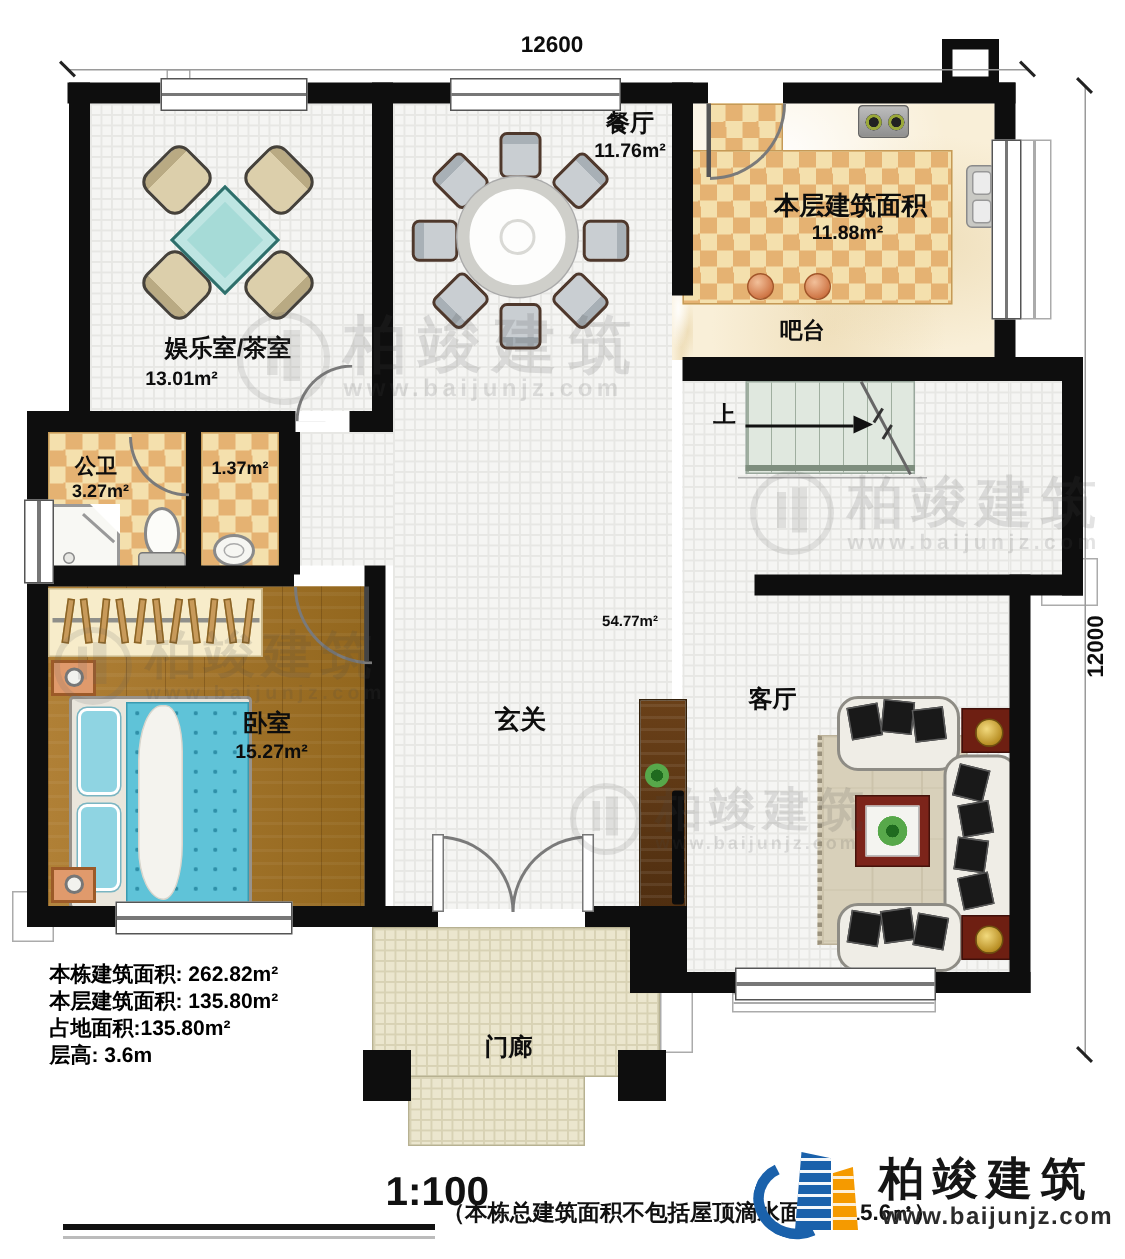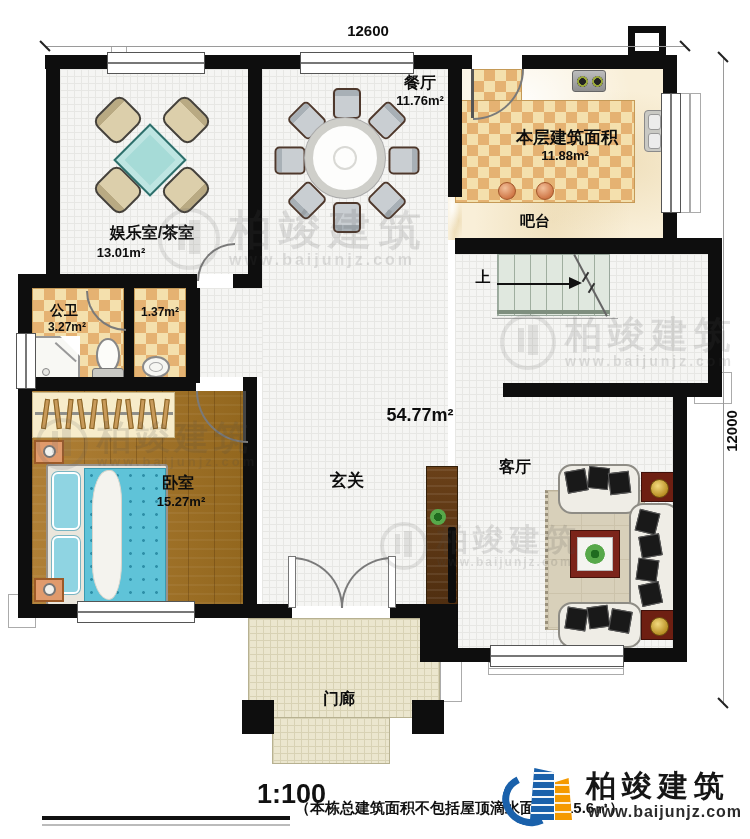--- a/index.html
+++ b/index.html
@@ -227,25 +227,31 @@
   <div class="lbl" style="left:420px;top:100px;font-size:13px;">11.76m²</div>
   <div class="lbl" style="left:567px;top:137px;font-size:17px;">本层建筑面积</div>
   <div class="lbl" style="left:565px;top:155px;font-size:13px;">11.88m²</div>
   <div class="lbl" style="left:535px;top:221px;font-size:15px;font-family:Liberation Serif, serif;">吧台</div>
   <div class="lbl" style="left:64px;top:311px;font-size:14px;">公卫</div>
   <div class="lbl" style="left:67px;top:327px;font-size:12px;">3.27m²</div>
   <div class="lbl" style="left:160px;top:312px;font-size:12px;">1.37m²</div>
   <div class="lbl" style="left:178px;top:483px;font-size:16px;">卧室</div>
   <div class="lbl" style="left:181px;top:501px;font-size:13px;">15.27m²</div>
   <div class="lbl" style="left:347px;top:480px;font-size:17px;">玄关</div>
-  <div class="lbl" style="left:420px;top:415px;font-size:18px;">54.77m²</div>
+  <div class="lbl" style="left:420px;top:415px;font-size:10px;">54.77m²</div>
   <div class="lbl" style="left:515px;top:467px;font-size:16px;">客厅</div>
   <div class="lbl" style="left:339px;top:671px;font-size:16px;margin-top:28px;">门廊</div>
   <div class="lbl" style="left:483px;top:277px;font-size:15px;">上</div>
 
+  <div class="a" style="left:33px;top:640px;z-index:60;font-weight:bold;color:#000;font-size:14px;line-height:18px;">
+    <div>本栋建筑面积: 262.82m²</div>
+    <div>本层建筑面积: 135.80m²</div>
+    <div>占地面积:135.80m²</div>
+    <div>层高: 3.6m</div>
+  </div>
 
   <div class="a" style="left:257px;top:779px;font-size:27px;font-weight:bold;color:#111;z-index:60;">1:100</div>
   <div class="a" style="left:42px;top:816px;width:248px;height:4px;background:#111;z-index:60;"></div>
   <div class="a" style="left:42px;top:824px;width:248px;height:2px;background:#bbb;z-index:60;"></div>
   <div class="a" style="left:295px;top:799px;font-size:15px;font-weight:600;color:#111;z-index:55;white-space:nowrap;">（本栋总建筑面积不包括屋顶滴水面积：15.6㎡）</div>
 
   <div class="a" style="left:502px;top:766px;width:246px;height:66px;z-index:80;">
     <div class="a" style="left:0;top:8px;width:56px;height:52px;border:7px solid transparent;border-left-color:#1a61ab;border-bottom-color:#1a61ab;border-radius:50%;transform:rotate(18deg);"></div>
     <div class="a" style="left:28px;top:2px;width:24px;height:52px;background:#1a61ab;clip-path:polygon(18% 0,100% 8%,100% 100%,0 100%);background-image:repeating-linear-gradient(0deg,transparent 0 6px,rgba(255,255,255,.95) 6px 8px);"></div>
     <div class="a" style="left:53px;top:12px;width:17px;height:42px;background:#f59a00;clip-path:polygon(0 10%,80% 0,100% 100%,0 100%);background-image:repeating-linear-gradient(0deg,transparent 0 7px,rgba(255,255,255,.85) 7px 9px);"></div>

